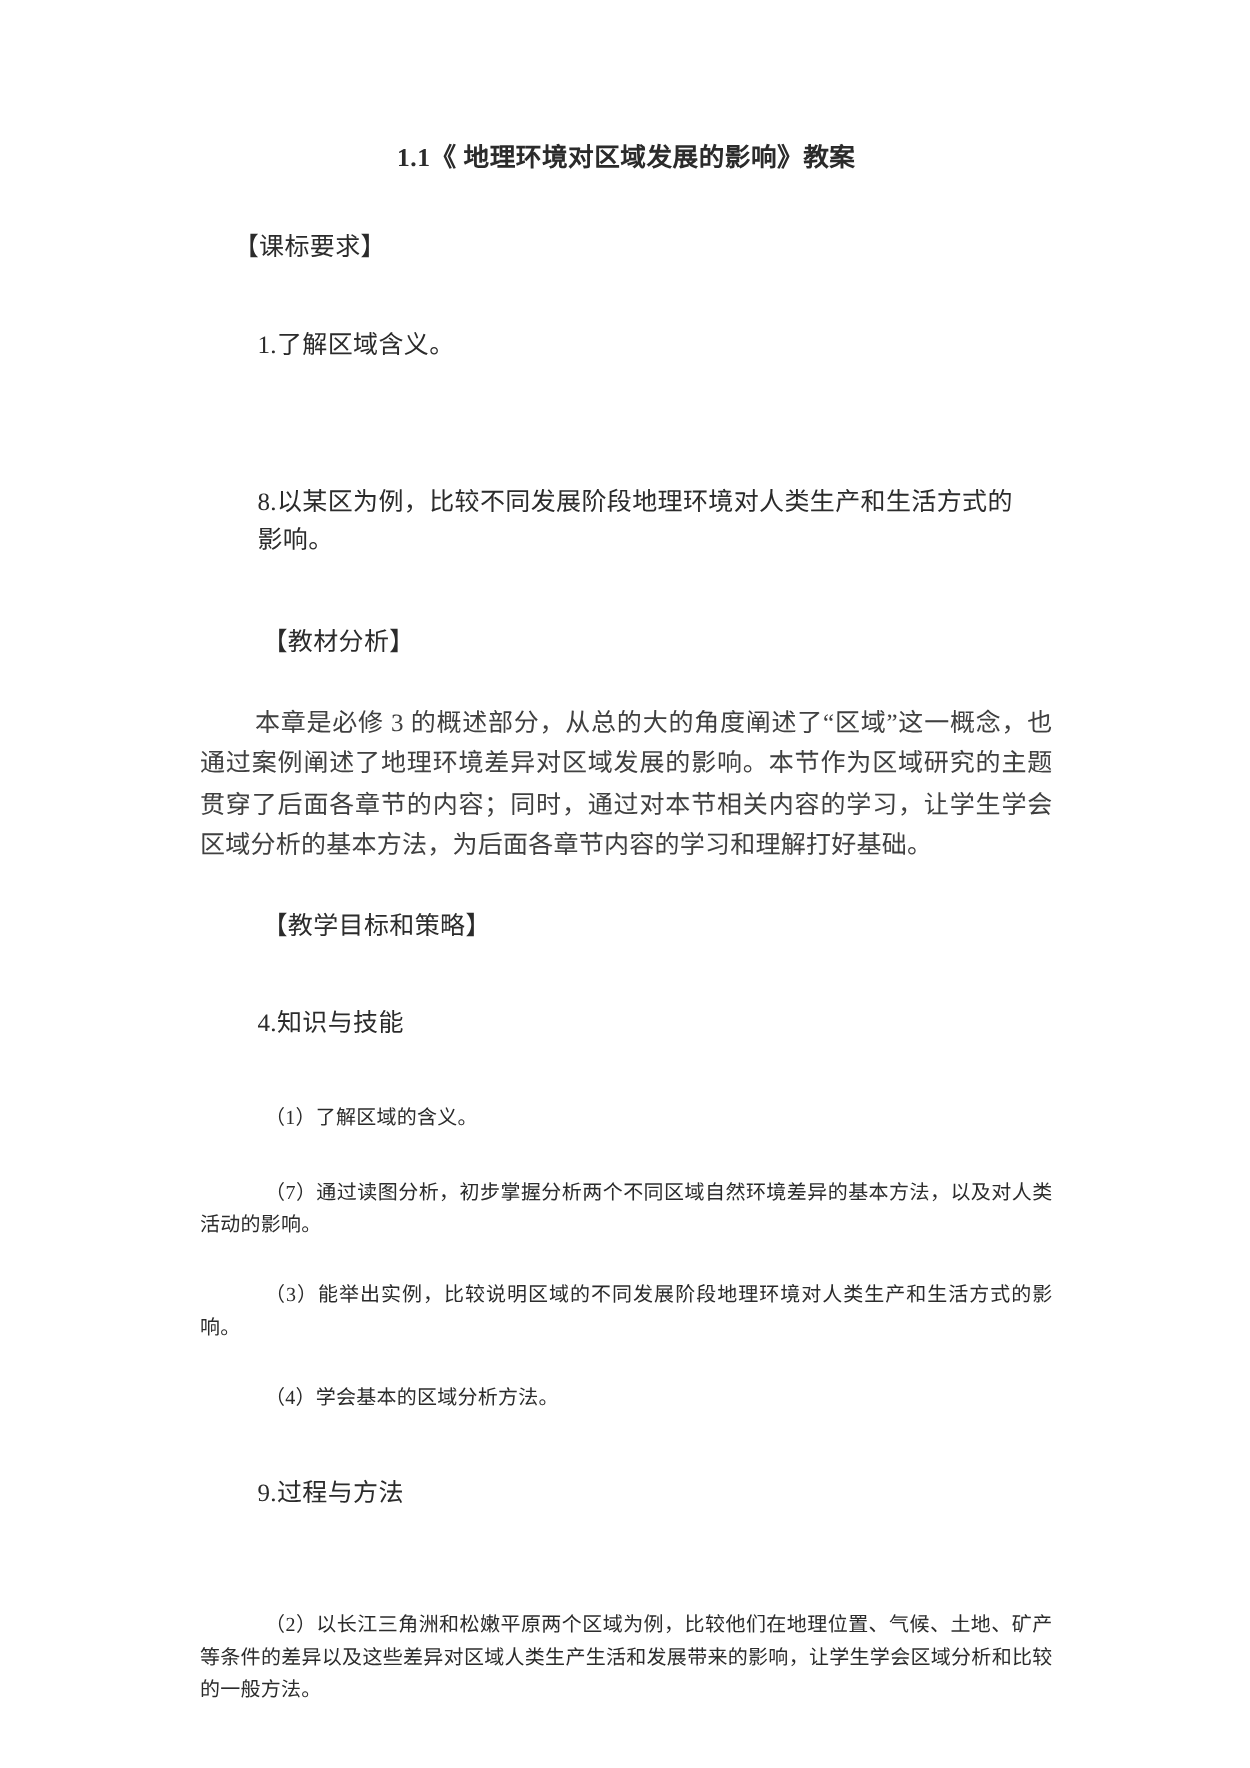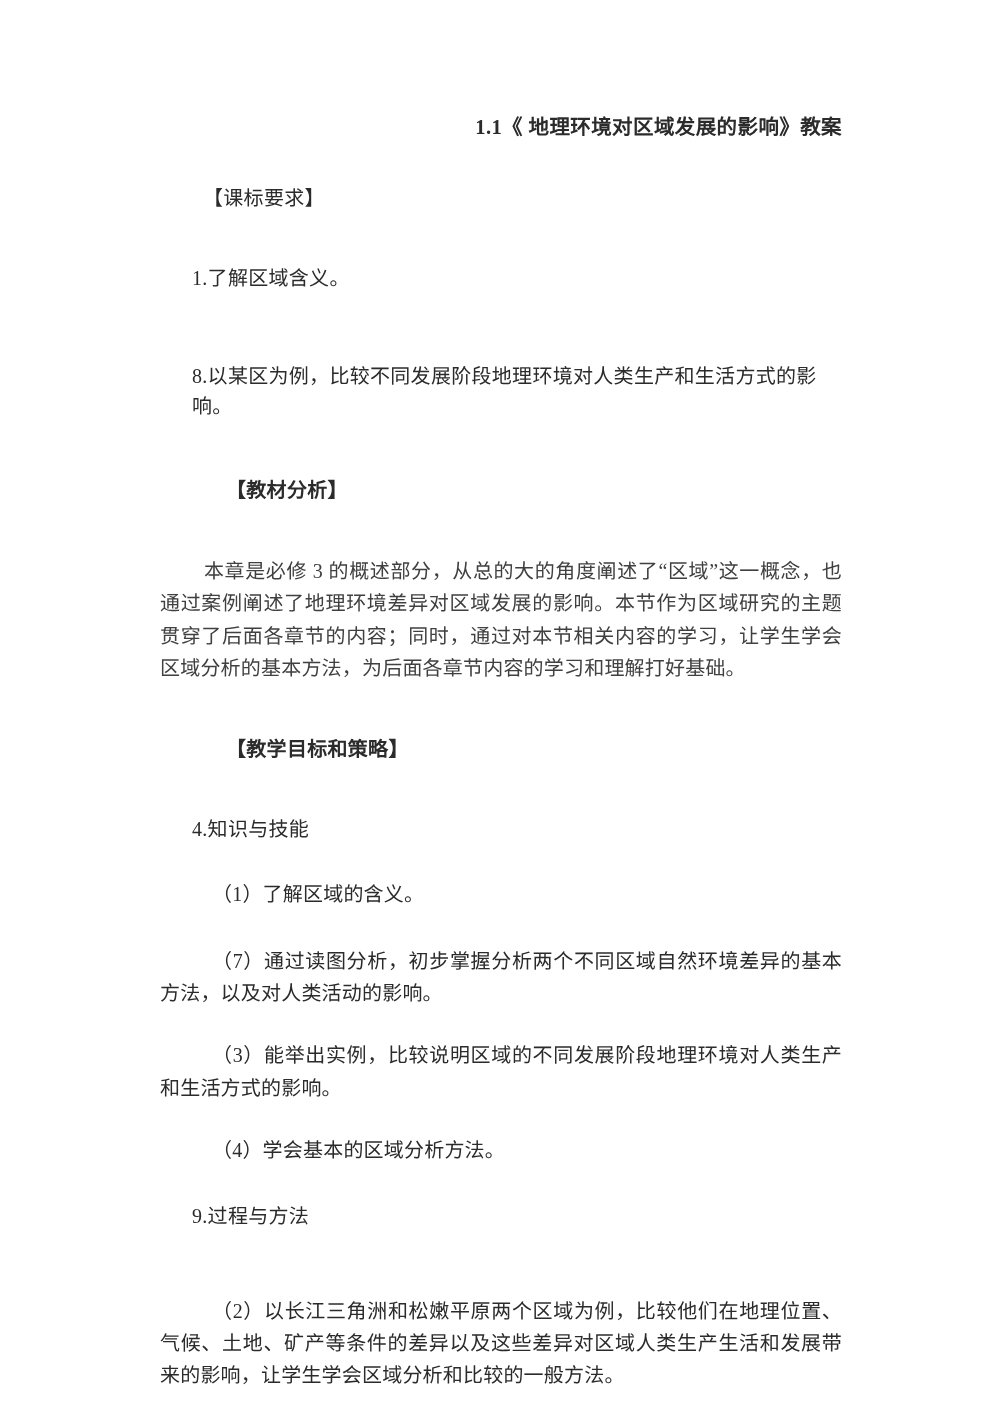--- a/index.html
+++ b/index.html
@@ -23,51 +23,51 @@
     position: absolute;
     left: 160px;
     top: 112px;
     width: 682px;
   }
 
   
   .doc-title {
     font-size: 20.5px;
     line-height: 1.5;
-    text-align: right;
+    text-align: center;
     letter-spacing: 0.4px;
     margin: 0 0 40px 0;
     color: #2b2b2b;
     white-space: pre;
   }
 
   
   .section-heading {
     font-size: 20px;
     line-height: 1.5;
     letter-spacing: 0.3px;
-    margin: 16px;
+    margin: 0;
     color: #2b2b2b;
   }
   .section-heading.indent-0 { padding-left: 27px; }
-  .section-heading.indent-1 { padding-left: 50px; font-weight: bold; }
+  .section-heading.indent-1 { padding-left: 50px; }
 
   
   .num-item {
     font-size: 20px;
     line-height: 1.5;
     letter-spacing: 0.3px;
-    margin: 0;
+    margin: 14px;
     padding-left: 32px;
     color: #2b2b2b;
   }
 
   
   .sub-item {
-    font-size: 20px;
+    font-size: 16px;
     line-height: 1.62;
     letter-spacing: 0.2px;
     margin: 0;
     text-indent: 52px;
     text-align: justify;
     text-justify: inter-ideograph;
     color: #2b2b2b;
   }
 
   

